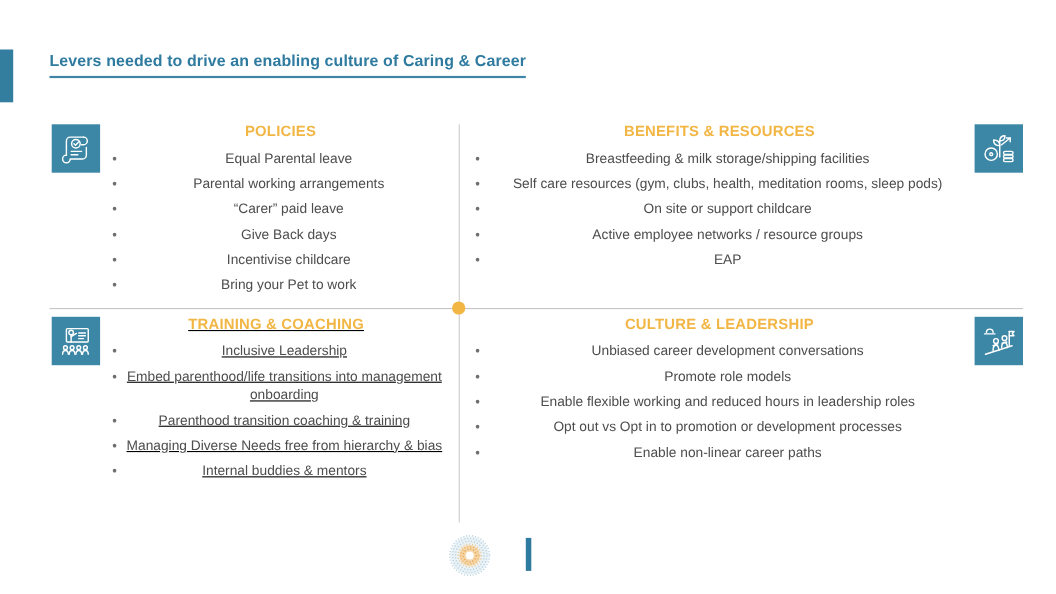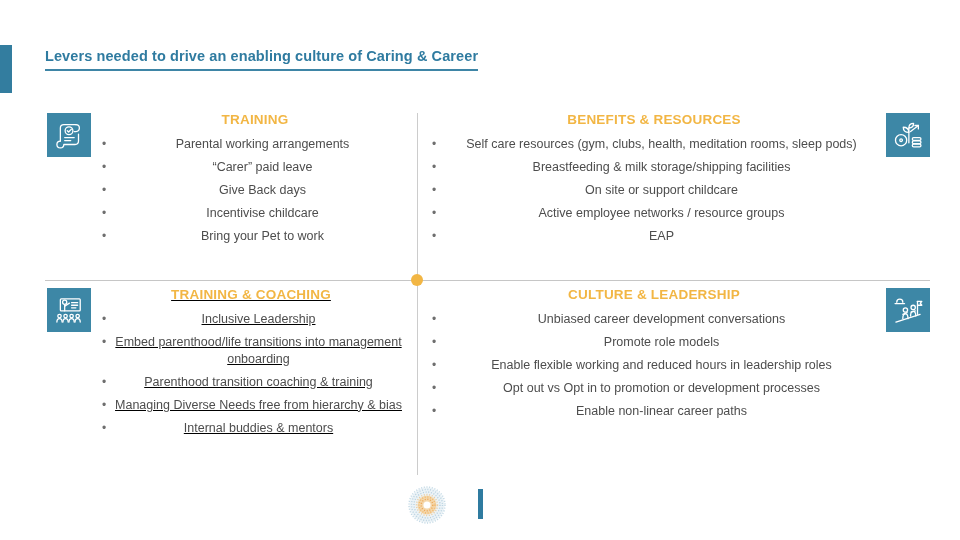--- a/index.html
+++ b/index.html
@@ -159,35 +159,36 @@
       <circle cx="19" cy="22" r="2.5"></circle>
       <path d="M16 32 c0 -4 1.5 -5.5 3 -5.5 s3 1.5 3 5.5"></path>
       <path d="M16 27 l5 -2"></path>
       <circle cx="28" cy="19" r="2.5"></circle>
       <path d="M25 29 c0 -4 1.5 -5.5 3 -5.5 s3 1.5 3 5.5"></path>
       <path d="M25.5 24.5 l5 -1.5"></path>
     </svg>
   </div>
 
   <div class="quad-content content-q1">
-    <div class="quad-header">TRAINING</div>
-    <ul class="quad-list">
+    <div class="quad-header">POLICIES</div>
+    <ul class="quad-list">
+      <li>Equal Parental leave</li>
       <li>Parental working arrangements</li>
       <li>“Carer” paid leave</li>
       <li>Give Back days</li>
       <li>Incentivise childcare</li>
       <li>Bring your Pet to work</li>
     </ul>
   </div>
 
   <div class="quad-content content-q2">
     <div class="quad-header">BENEFITS &amp; RESOURCES</div>
     <ul class="quad-list">
+      <li>Breastfeeding &amp; milk storage/shipping facilities</li>
       <li>Self care resources (gym, clubs, health, meditation rooms, sleep pods)</li>
-      <li>Breastfeeding &amp; milk storage/shipping facilities</li>
       <li>On site or support childcare</li>
       <li>Active employee networks / resource groups</li>
       <li>EAP</li>
     </ul>
   </div>
 
   <div class="quad-content content-q3">
     <div class="quad-header">TRAINING &amp; COACHING</div>
     <ul class="quad-list">
       <li>Inclusive Leadership</li>

